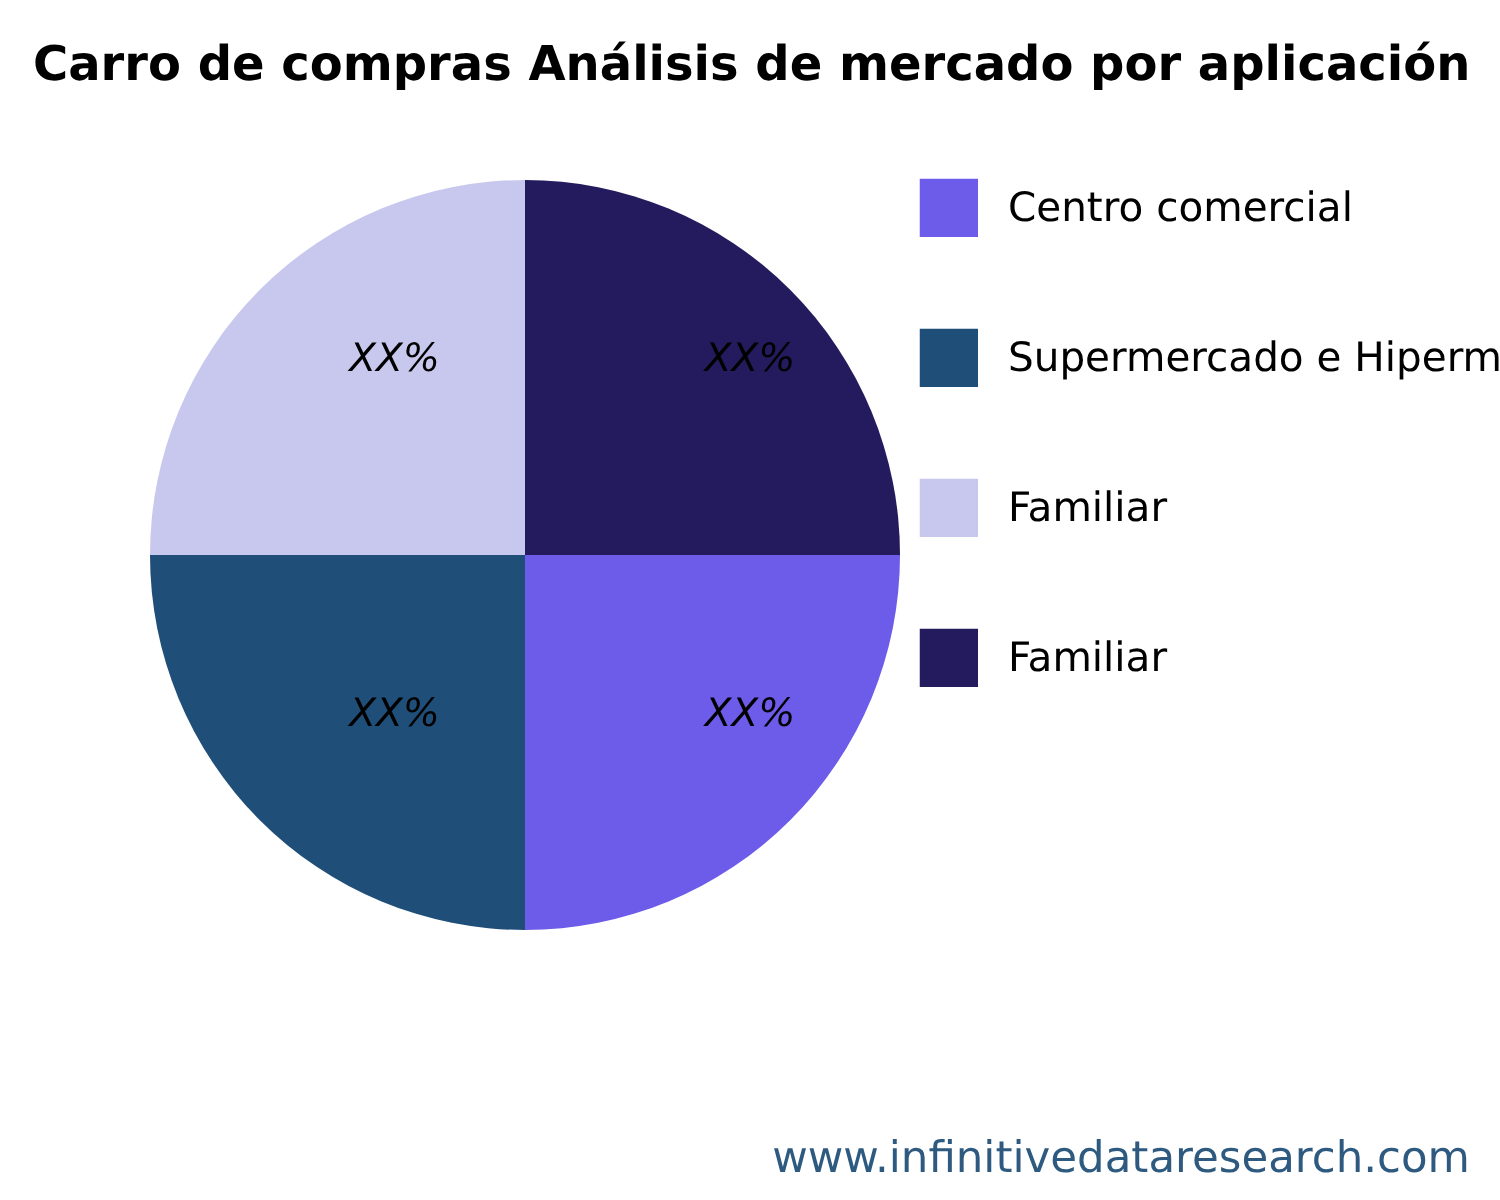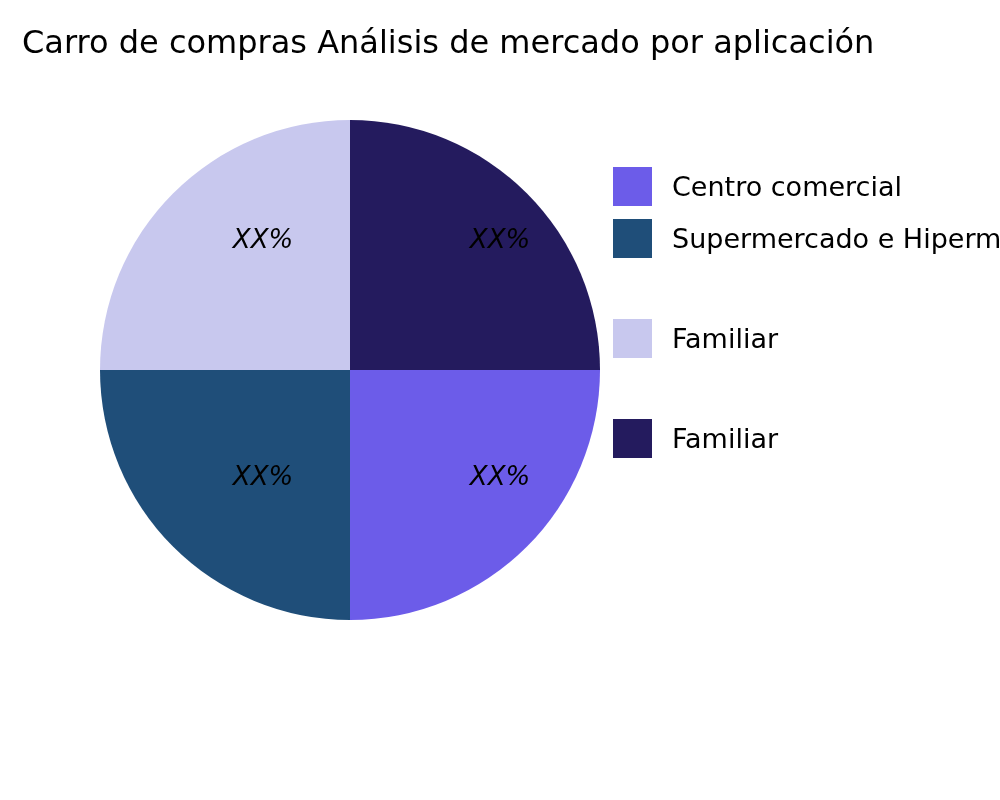--- a/index.html
+++ b/index.html
@@ -24,21 +24,21 @@
   
   #chart-title {
     position: absolute;
     left: 22px;
     top: 22px;
     width: 960px;
     font-size: 32px;
     line-height: 40px;
     color: #000000;
     white-space: nowrap;
-    font-weight: 400;
+    font-weight: 700;
     letter-spacing: 0px;
   }
 
   
   #pie-area {
     position: absolute;
     left: 100px;
     top: 120px;
     width: 500px;
     height: 500px;
@@ -130,21 +130,21 @@
 
       <text class="slice-label" x="163" y="120">XX%</text>
       <text class="slice-label" x="400" y="120">XX%</text>
       <text class="slice-label" x="163" y="357">XX%</text>
       <text class="slice-label" x="400" y="357">XX%</text>
     </svg>
   </div>
 
   <div id="legend">
 
-    <div class="legend-row" style="top:0px;margin-top:48px;">
+    <div class="legend-row" style="top:0px;">
       <span class="legend-swatch" id="sw0" style="background: rgb(108, 92, 233);"></span>
       <span class="legend-label">Centro comercial</span>
     </div>
 
     <div class="legend-row" style="top:100px;">
       <span class="legend-swatch" id="sw1" style="background: rgb(31, 78, 121);"></span>
       <span class="legend-label">Supermercado e Hipermercado</span>
     </div>
 
     <div class="legend-row" style="top:200px;">
@@ -152,14 +152,15 @@
       <span class="legend-label">Familiar</span>
     </div>
 
     <div class="legend-row" style="top:300px;">
       <span class="legend-swatch" id="sw3" style="background: rgb(36, 27, 94);"></span>
       <span class="legend-label">Familiar</span>
     </div>
 
   </div>
 
+  <div id="footer-url" style="color: rgb(46, 90, 128);">www.infinitivedataresearch.com</div>
 
 </div>
 
 </body></html>

